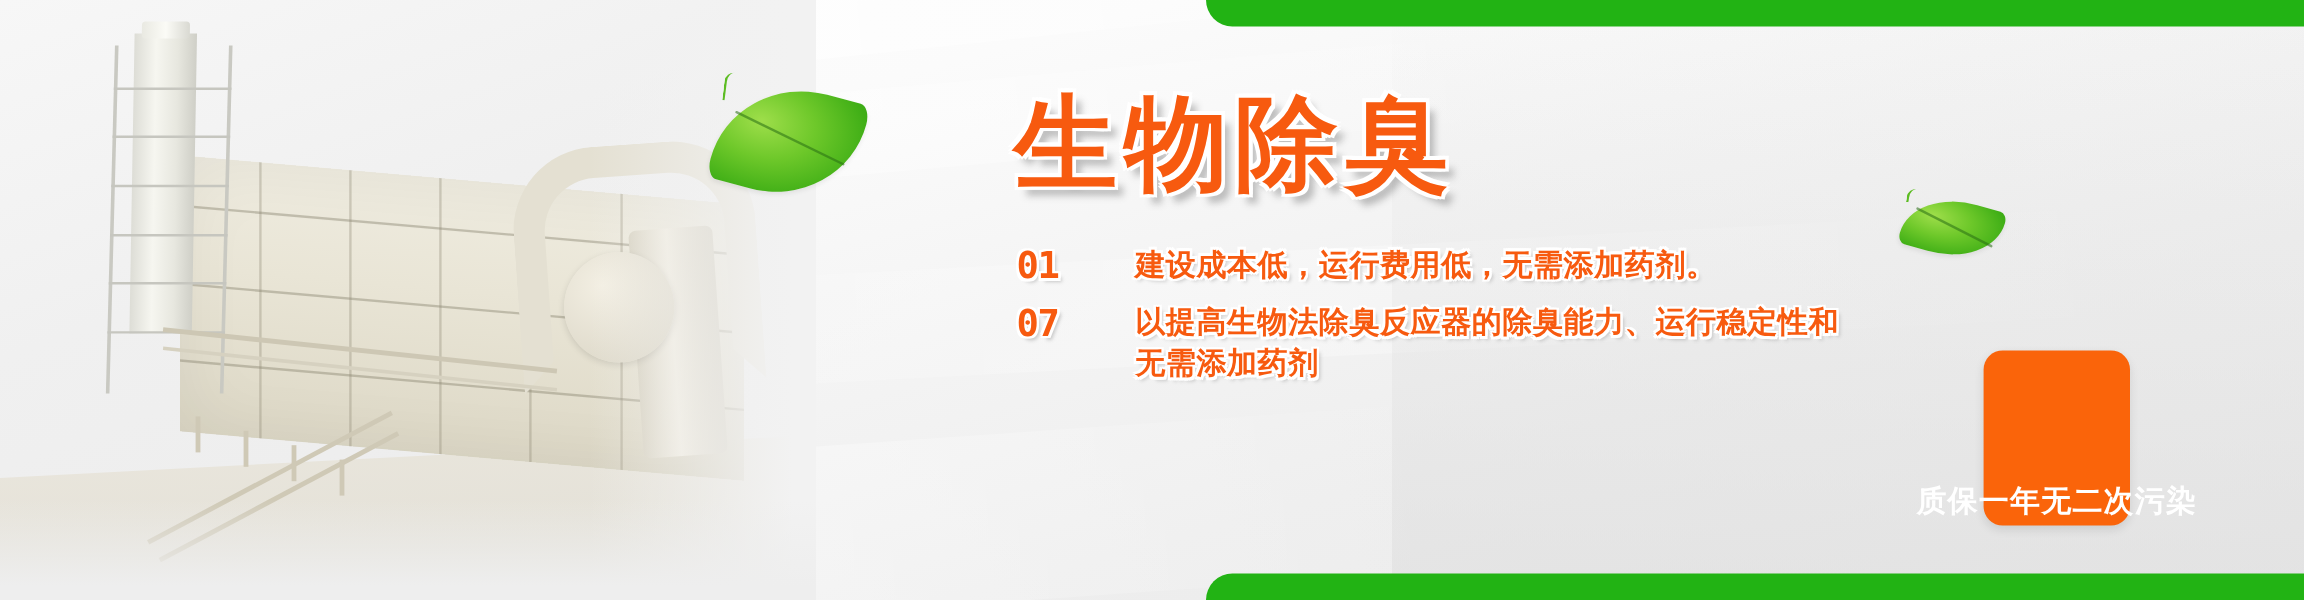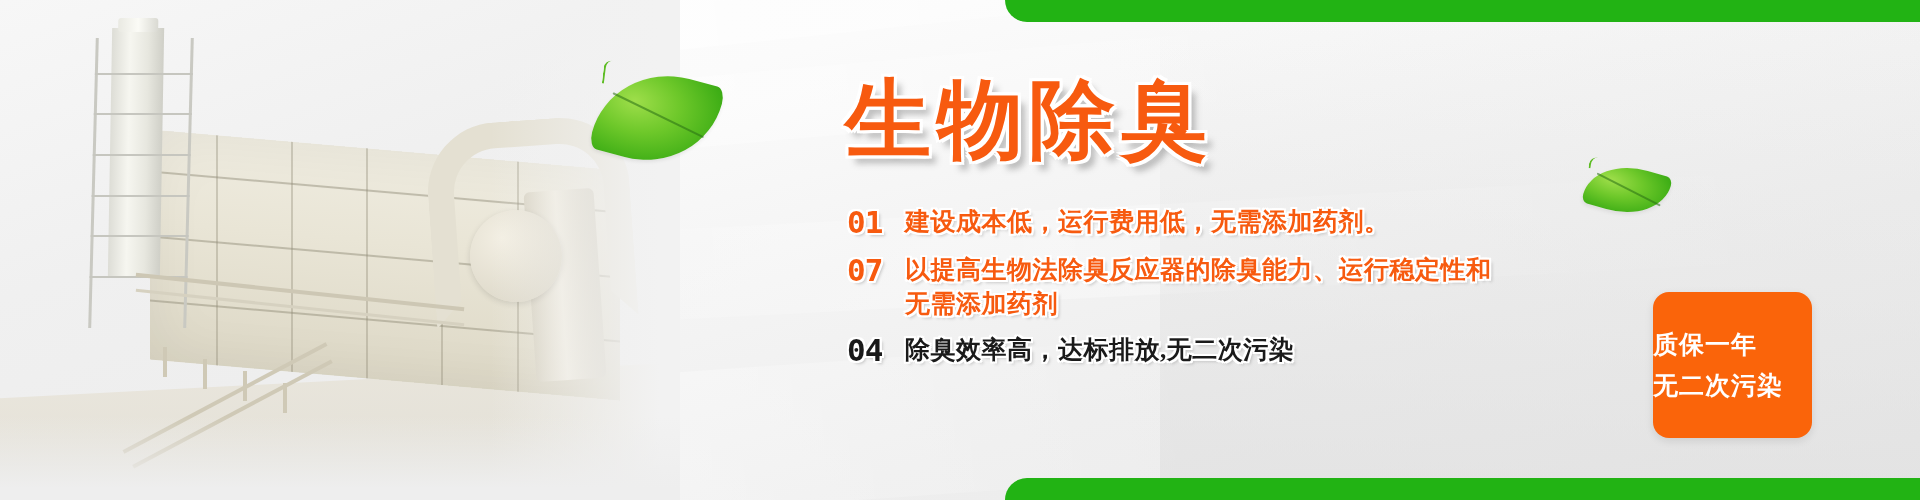--- a/index.html
+++ b/index.html
@@ -105,21 +105,21 @@
     position:absolute;left:0;top:62px;
     font-size:86px;font-weight:bold;letter-spacing:6px;color:#f75a0f;
     font-family:"DejaVu Sans","Liberation Sans",sans-serif;
     text-shadow:
       -3px -3px 0 #fff, 3px -3px 0 #fff, -3px 3px 0 #fff, 3px 3px 0 #fff,
       0 -3px 0 #fff, 0 3px 0 #fff, -3px 0 0 #fff, 3px 0 0 #fff,
       7px 8px 6px rgba(90,90,90,.38);
     white-space:nowrap;
   }
   .list{position:absolute;left:2px;top:205px;width:800px;}
-  .row{display:flex;align-items:flex-start;margin-bottom:12px;}
+  .row{display:flex;align-items:flex-start;margin-bottom:12px;gap:41px;}
   .num{
     flex:0 0 auto;width:58px;
     font-family:"DejaVu Sans Mono","Liberation Mono",monospace;
     font-size:31px;font-weight:bold;line-height:34px;letter-spacing:-1px;
     text-shadow:-2px -2px 0 #fff,2px -2px 0 #fff,-2px 2px 0 #fff,2px 2px 0 #fff,
       0 -2px 0 #fff,0 2px 0 #fff,-2px 0 0 #fff,2px 0 0 #fff, 3px 3px 3px rgba(90,90,90,.30);
   }
   .txt{
     flex:1 1 auto;
     font-size:25px;font-weight:bold;line-height:34px;letter-spacing:.5px;
@@ -129,23 +129,23 @@
     white-space:pre-line;
   }
   .c-orange{color:#f75a0f;}
   .c-dark{color:#1a1a1a;}
   .row-1{margin-bottom:14px;}
   .row-2{margin-bottom:10px;}
   .row-3{margin-bottom:12px;}
 
   
   .badge{
-    position:absolute;left:1653px;top:292px;width:159px;height:146px;
+    position:absolute;left:1653px;top:292px;width:122px;height:146px;
     background:#fa640a;border-radius:16px;
-    display:flex;flex-direction:column;align-items:flex-start;justify-content:center;
+    display:flex;flex-direction:row;align-items:flex-end;justify-content:center;
     box-shadow:0 3px 8px rgba(0,0,0,.10);
   }
   .badge div{
     color:#fff;font-size:25px;font-weight:bold;line-height:41px;letter-spacing:1px;
     font-family:"DejaVu Sans","Liberation Sans",sans-serif;white-space:nowrap;
   }
 </style>
 </head>
 <body>
 
@@ -220,24 +220,20 @@
         <div class="txt c-orange">建设成本低，运行费用低，无需添加药剂。</div>
       </div>
 
 
       <div class="row row-3">
         <div class="num c-orange">07</div>
         <div class="txt c-orange">以提高生物法除臭反应器的除臭能力、运行稳定性和
 无需添加药剂</div>
       </div>
 
-      <div class="row">
-        <div class="num c-dark">04</div>
-        <div class="txt c-dark">除臭效率高，达标排放,无二次污染</div>
-      </div>
 
     </div>
   </div>
 
   <div class="badge">
     <div>质保一年</div>
     <div>无二次污染</div>
   </div>
 
 </div>

